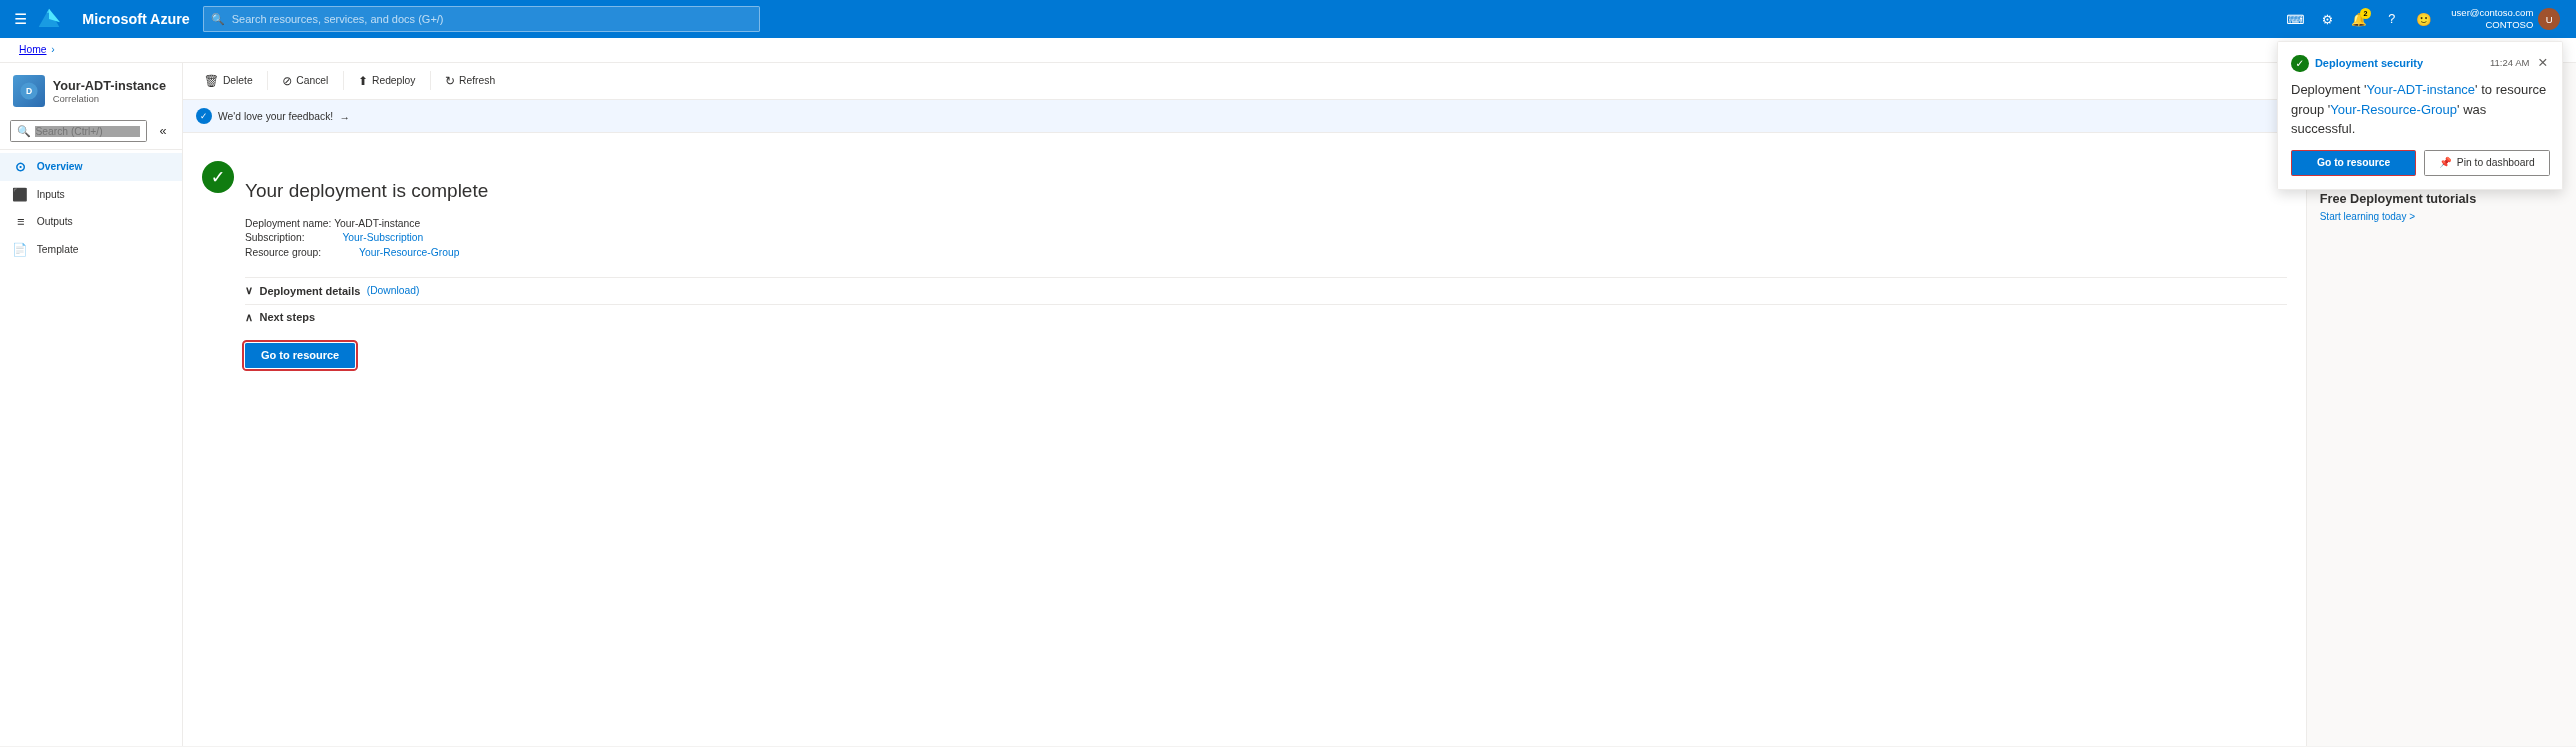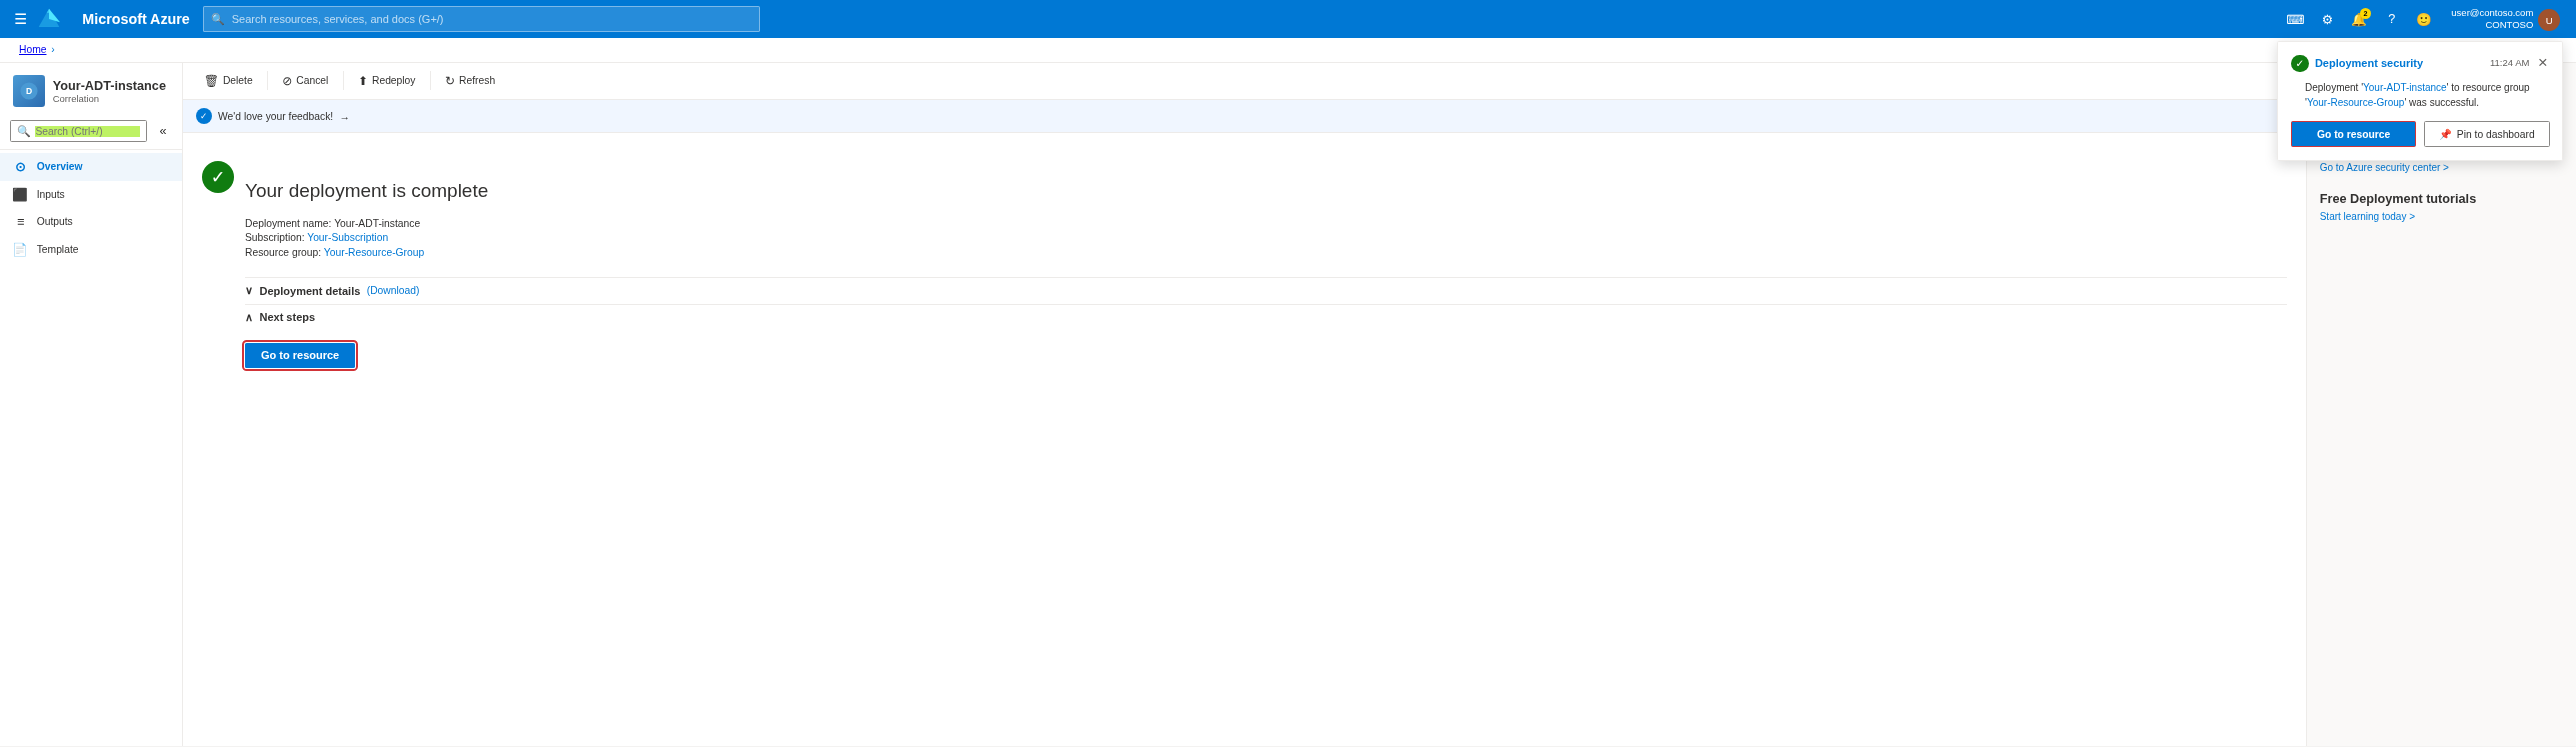--- a/index.html
+++ b/index.html
@@ -48,21 +48,21 @@
       border-radius: 1.6px; cursor: pointer; color: white; font-size: 12.7px;
       position: relative;
     }
     .badge {
       position: absolute; top: 3.2px; right: 3.2px;
       background: #ffd700; color: #000; font-size: 7.2px; font-weight: 700;
       border-radius: 50%; width: 11px; height: 11px;
       display: flex; align-items: center; justify-content: center;
     }
     .topnav-user {
-      display: flex; align-items: flex-end; gap: 4.8px; cursor: pointer;
+      display: flex; align-items: center; gap: 4.8px; cursor: pointer;
       padding: 3.2px 6.4px; border-radius: 1.6px;
     }
     .topnav-user-text { text-align: right; line-height: 1.3; font-size: 9.5px; }
     .topnav-user-avatar {
       width: 22px; height: 22px; border-radius: 50%;
       background: #a0522d; display: flex; align-items: center; justify-content: center;
       font-size: 9.5px; color: white; overflow: hidden;
     }
 
     
@@ -112,21 +112,21 @@
       display: flex;
       align-items: center;
       border-bottom: 0.8px solid #edebe9;
     }
     .sidebar-search {
       display: flex; align-items: center; gap: 4.8px;
       border: 0.8px solid #8a8886; border-radius: 1.6px;
       padding: 3.2px 6.4px; flex: 1; height: 22px;
     }
     .sidebar-search input {
-      border: none; outline: none; font-size: 10.3px; width: 100%; background: #bef264;
+      border: none; outline: none; font-size: 10.3px; width: 100%; background: #a3a3a3;
     }
     .sidebar-collapse-btn {
       margin-left: 6.4px; cursor: pointer; font-size: 12.7px; color: #323130;
       display: flex; align-items: center; justify-content: center;
       width: 19px; height: 19px;
     }
     .sidebar-nav { padding: 3.2px 0; }
     .sidebar-nav-item {
       display: flex; align-items: center; gap: 8px;
       padding: 6.4px 12.7px; cursor: pointer; font-size: 10.3px; color: #323130;
@@ -177,21 +177,21 @@
       width: 32px; height: 32px; border-radius: 50%;
       background: #107c10; display: flex; align-items: center; justify-content: center;
       color: white; font-size: 17.5px; flex-shrink: 0;
     }
     .deployment-complete-title { font-size: 19px; font-weight: 300; color: #323130; margin-top: 28px; }
 
     .deployment-details { margin-left: 43px; margin-bottom: 16px; }
     .deployment-row { display: flex; gap: 64px; margin-bottom: 4.8px; }
     .deployment-col { }
     .detail-line { font-size: 10.3px; color: #323130; margin-bottom: 3.2px; }
-    .detail-link { color: #0078d4; cursor: pointer; text-decoration: none; }
+    .detail-link { color: #0078d4; cursor: pointer; text-decoration: none; margin-left: 35px; }
 
     .section-header {
       display: flex; align-items: center; gap: 6.4px;
       font-size: 11px; font-weight: 600; color: #323130;
       cursor: pointer; padding: 6.4px 0; margin-left: 43px;
       border-top: 0.8px solid #edebe9;
     }
     .section-link { color: #0078d4; font-weight: 400; font-size: 10.3px; }
 
     .next-steps { margin-left: 43px; margin-top: 12.7px; }
@@ -243,21 +243,21 @@
     }
     .notif-title-row { display: flex; align-items: center; gap: 6.4px; }
     .notif-success-icon {
       width: 17.5px; height: 17.5px; border-radius: 50%;
       background: #107c10; display: flex; align-items: center; justify-content: center;
       color: white; font-size: 10.3px; flex-shrink: 0;
     }
     .notif-title { color: #0078d4; font-weight: 600; font-size: 11px; cursor: pointer; }
     .notif-time { font-size: 9.5px; color: #605e5c; white-space: nowrap; }
     .notif-close { cursor: pointer; font-size: 12.7px; color: #605e5c; padding: 0 1.6px; }
-    .notif-body { font-size: 10px; color: #323130; line-height: 1.5; margin-bottom: 11px; margin-left: 14px; }
+    .notif-body { font-size: 13px; color: #323130; line-height: 1.5; margin-bottom: 11px; }
     .notif-body a { color: #0078d4; cursor: pointer; }
     .notif-actions { display: flex; gap: 8px; }
     .notif-btn-primary {
       background: #0078d4; color: white; border: 1.6px solid #d13438;
       padding: 5.6px 12.7px; font-size: 10.3px; font-weight: 600;
       cursor: pointer; border-radius: 1.6px; flex: 1;
     }
     .notif-btn-secondary {
       background: white; color: #323130; border: 0.8px solid #8a8886;
       padding: 5.6px 12.7px; font-size: 10.3px;

